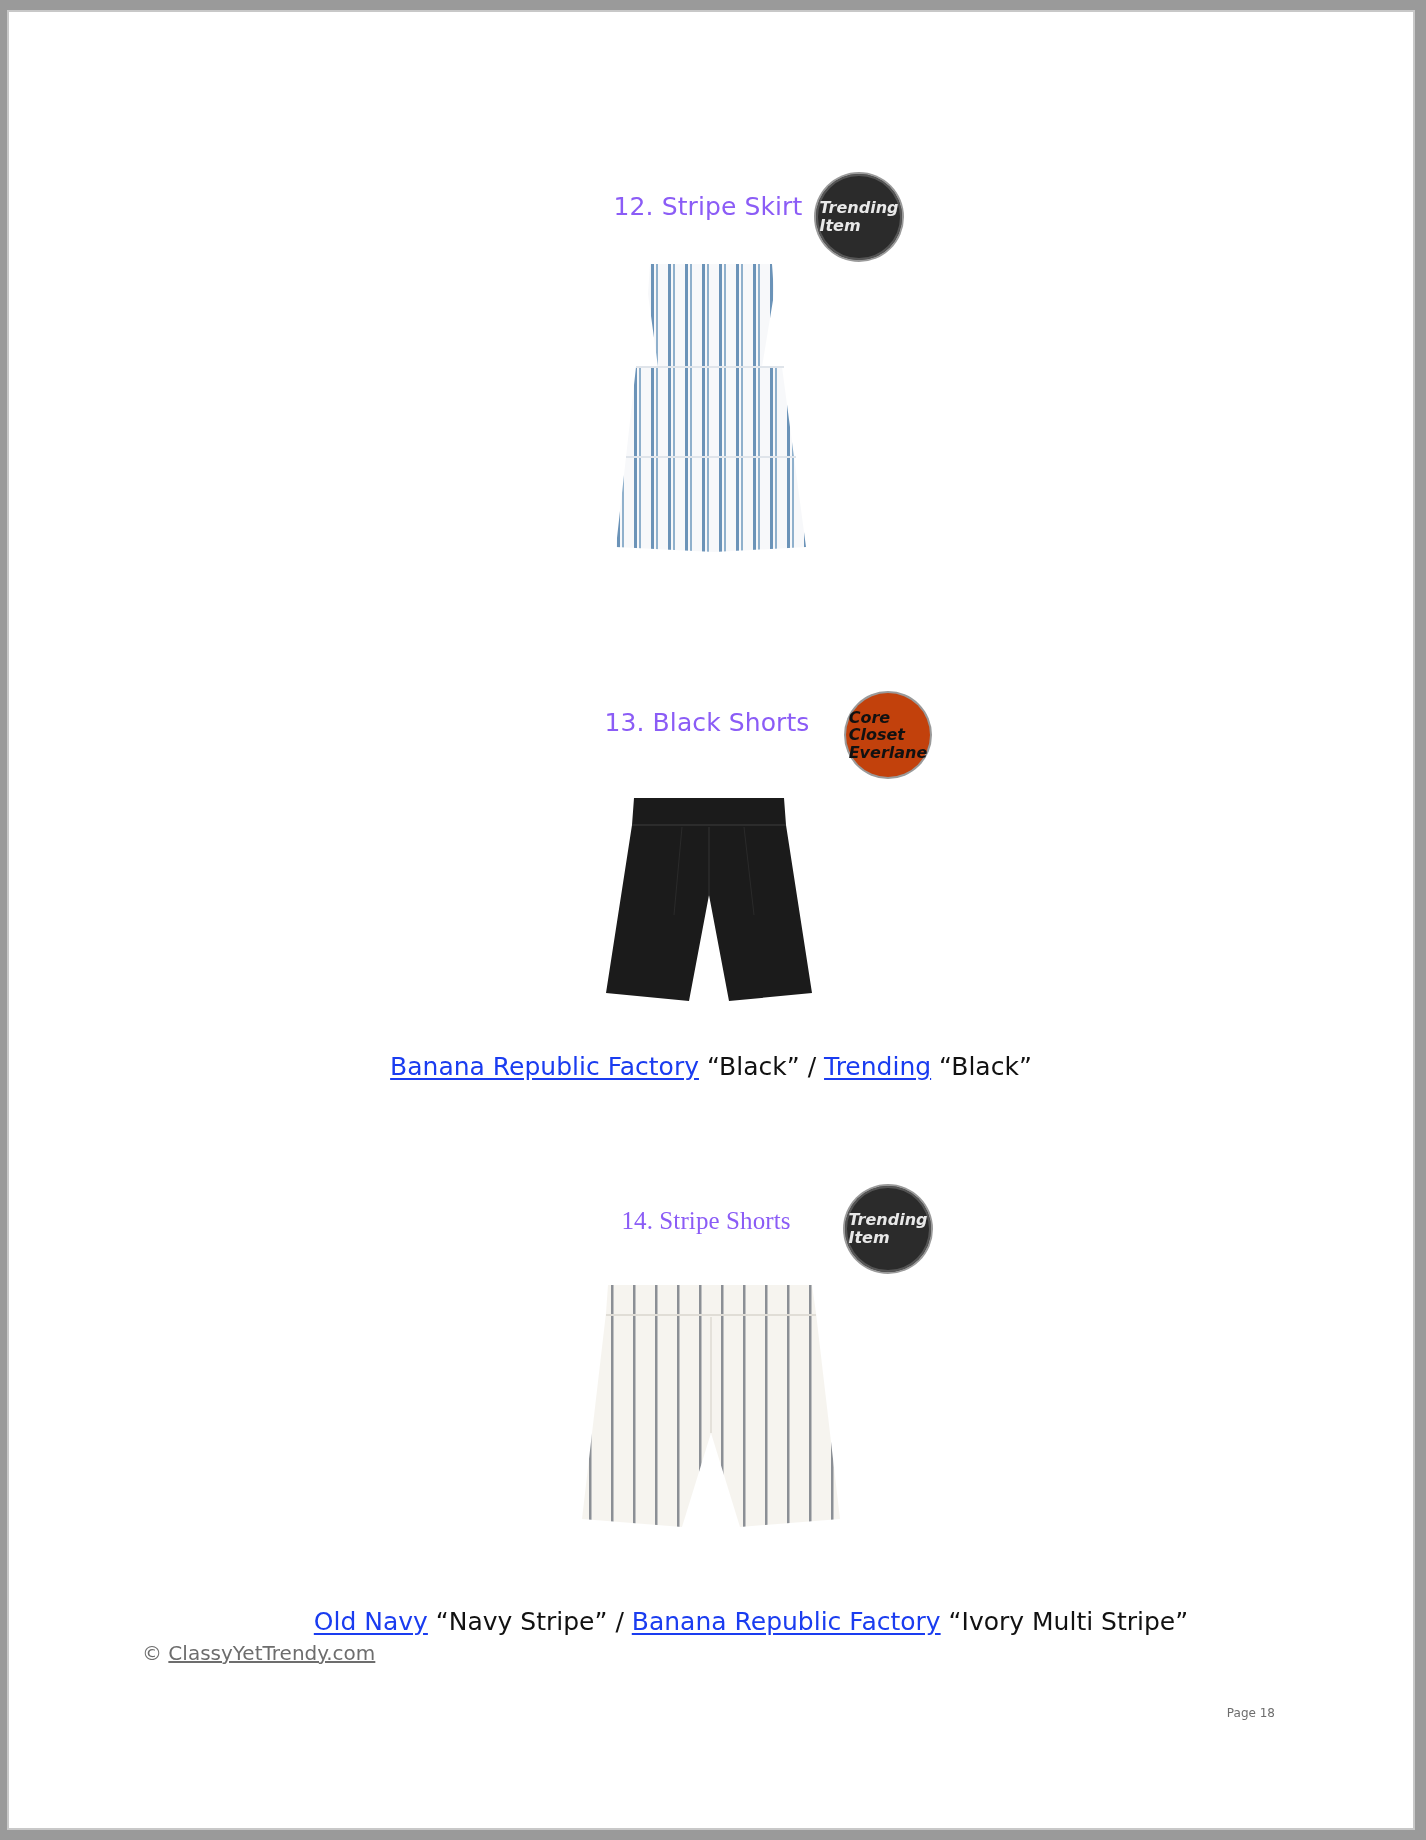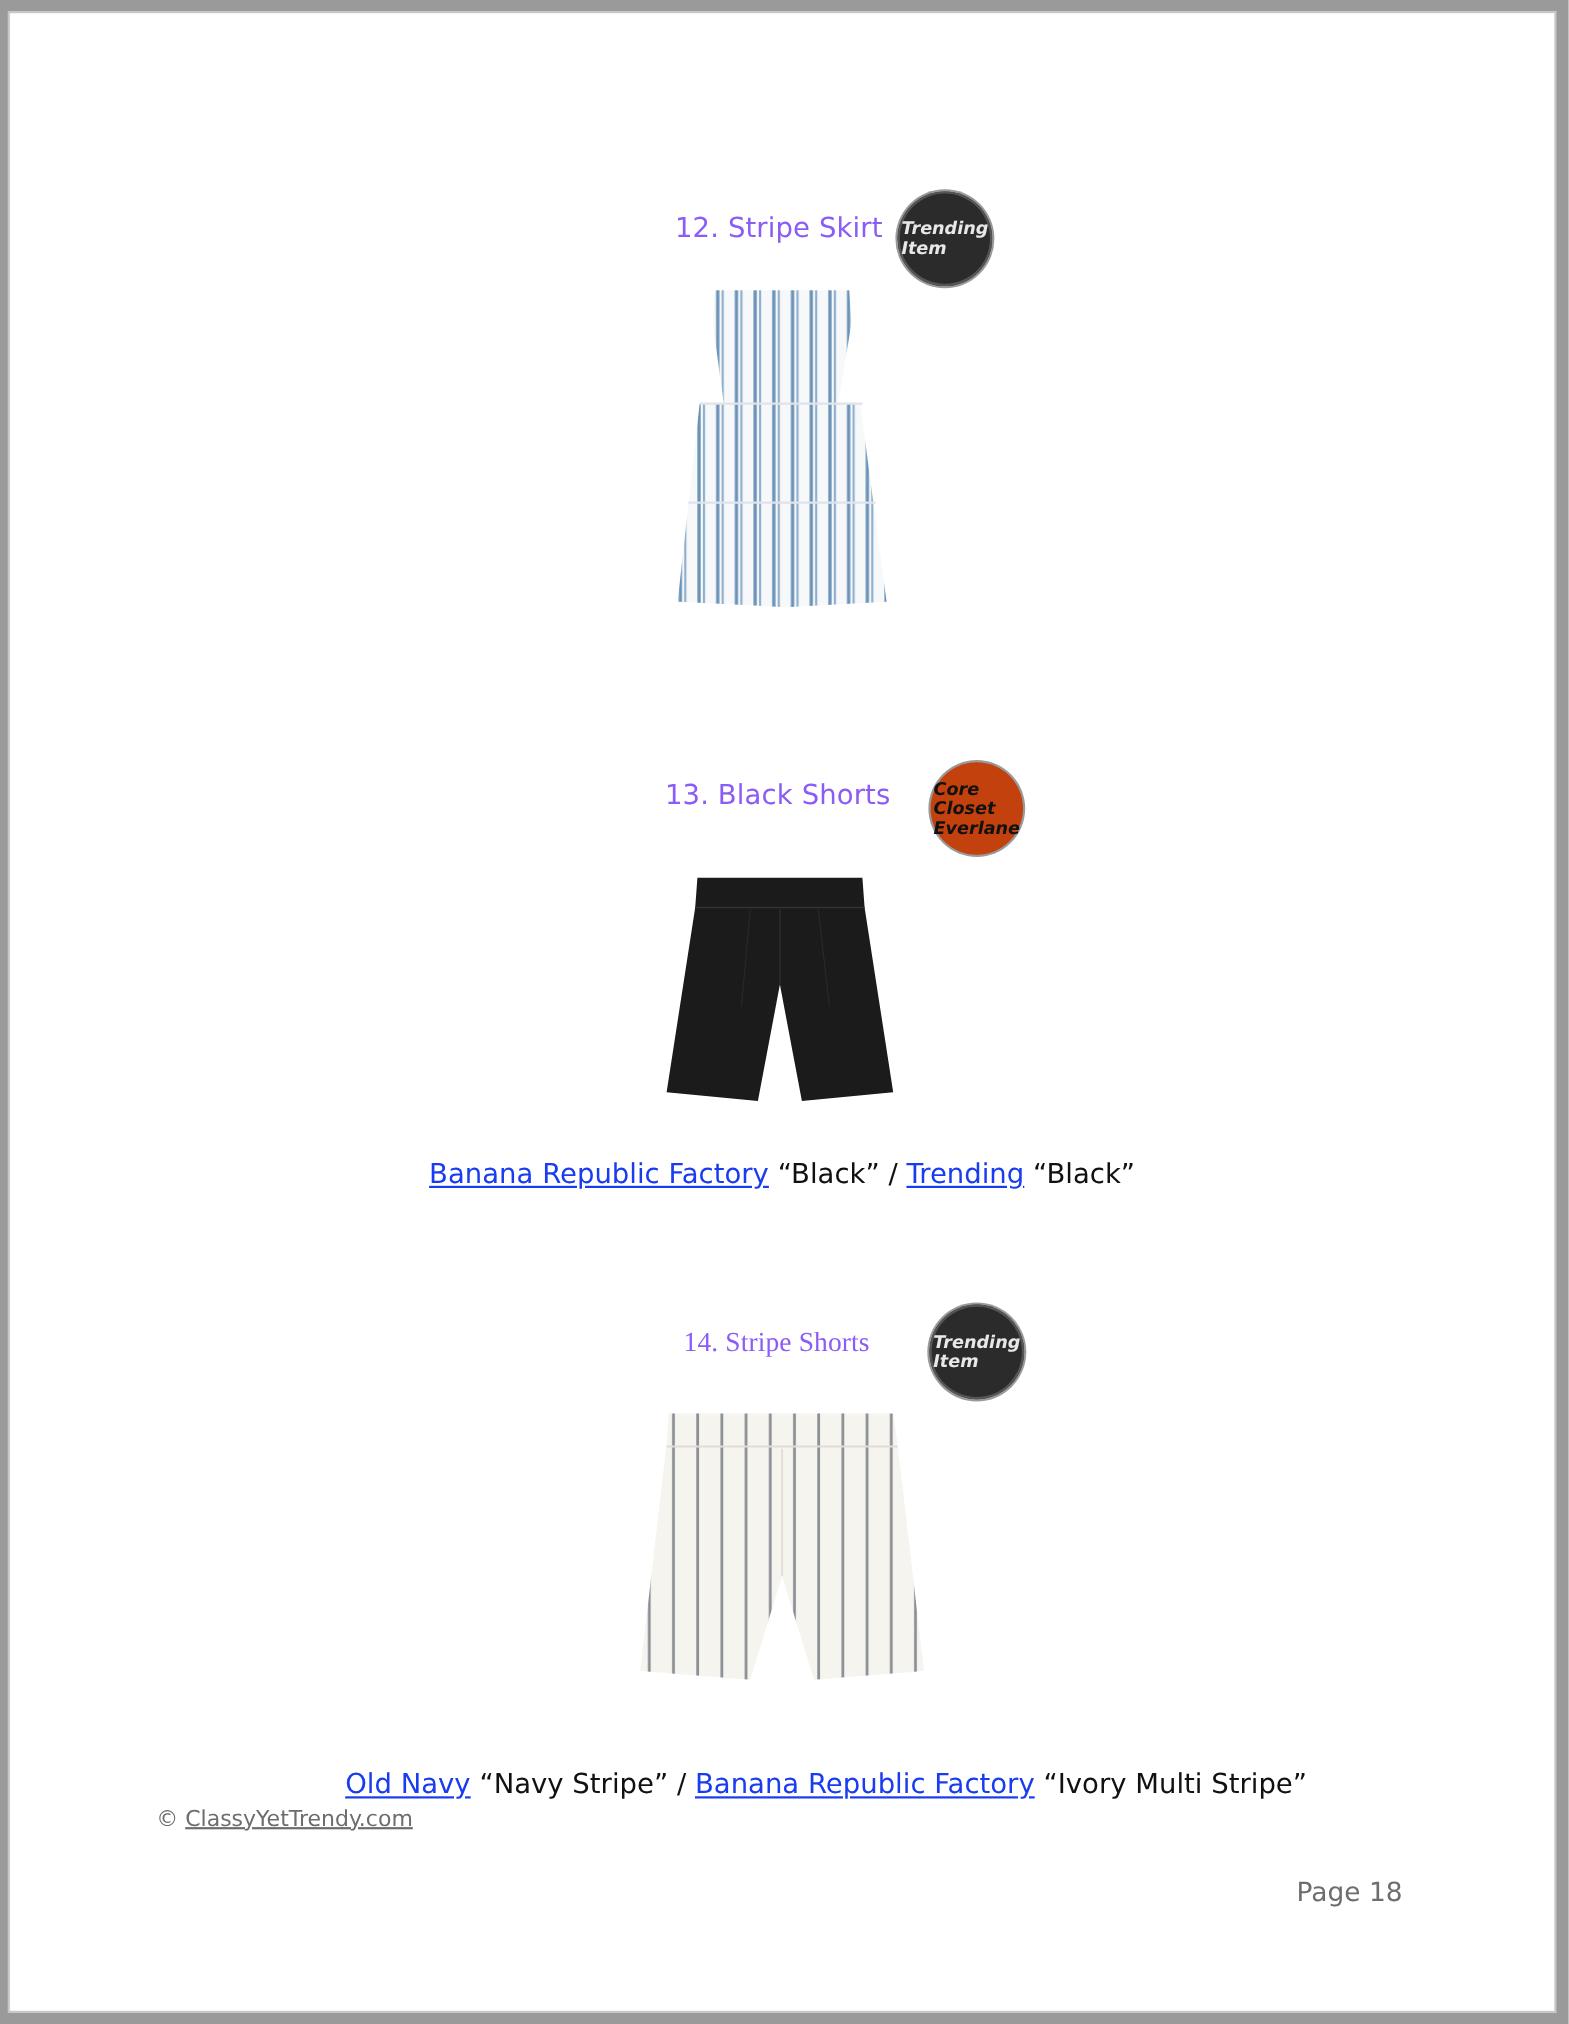--- a/index.html
+++ b/index.html
@@ -34,21 +34,21 @@
   .badge.core {
     width: 84px; height: 84px; background: #c2410c; color: #111;
     box-shadow: 0 0 0 2px #9a9a9a;
     font-size: 16px;
   }
   .img { position: absolute; }
   .footer-left {
     position: absolute; font-size: 20px; color: #6d6d6d; white-space: nowrap;
   }
   .footer-left a { color: #6d6d6d; text-decoration: underline; }
-  .footer-right { position: absolute; font-size: 24px; color: #6d6d6d; white-space: nowrap; }
+  .footer-right { position: absolute; font-size: 12px; color: #6d6d6d; white-space: nowrap; }
 </style>
 </head>
 <body>
 
 <div class="page">
 
   <div class="title" style="left:699px; top:180px;">12. Stripe Skirt</div>
   <div class="badge trend" style="left:807px; top:162px;">
     <div>
       <div>Trending</div>

